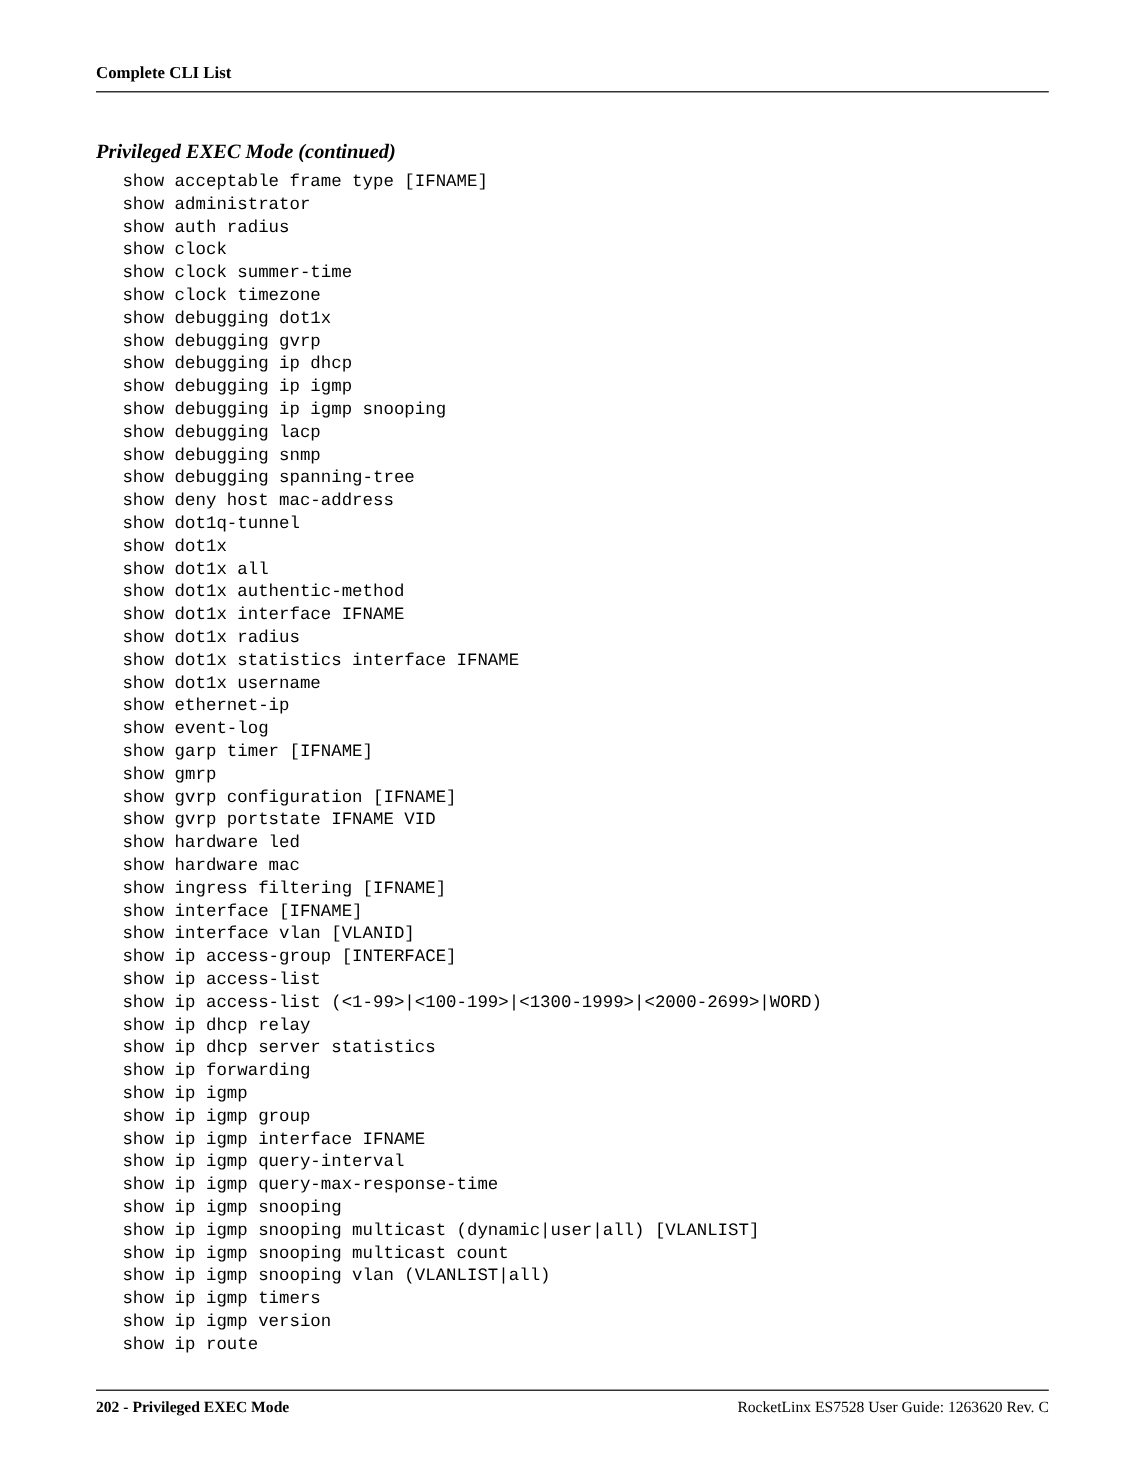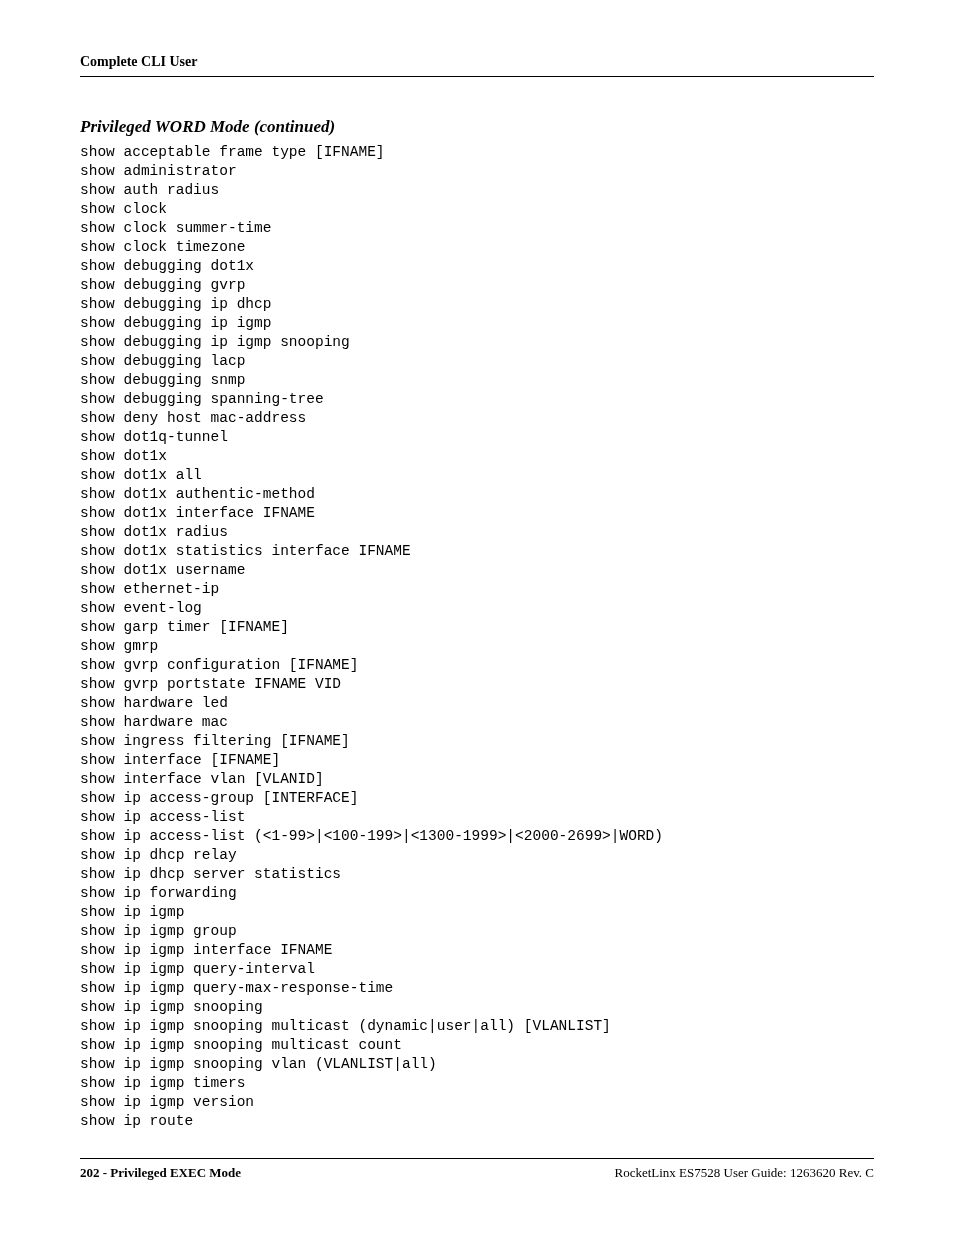--- a/index.html
+++ b/index.html
@@ -30,20 +30,21 @@
     font-style: italic;
     font-weight: bold;
     font-size: 17px;
     margin-bottom: 6px;
   }
   .cli-block {
     font-family: "Courier New", Courier, monospace;
     font-size: 14.5px;
     line-height: 19px;
     white-space: pre;
+    margin-left: 22px;
   }
   .footer {
     position: absolute;
     left: 80px;
     right: 80px;
     bottom: 54px;
     border-top: 1.5px solid #000;
     padding-top: 6px;
     display: flex;
     justify-content: space-between;
@@ -56,23 +57,23 @@
   .footer-right {
   }
   .footer-right .product {
   }
 </style>
 </head>
 <body>
 
 <div class="page">
 
-  <div class="running-header">Complete CLI User</div>
+  <div class="running-header">Complete CLI List</div>
 
-  <div class="section-title">Privileged WORD Mode (continued)</div>
+  <div class="section-title">Privileged EXEC Mode (continued)</div>
 
   <div class="cli-block" id="cli-block">show acceptable frame type [IFNAME]
 show administrator
 show auth radius
 show clock
 show clock summer-time
 show clock timezone
 show debugging dot1x
 show debugging gvrp
 show debugging ip dhcp

